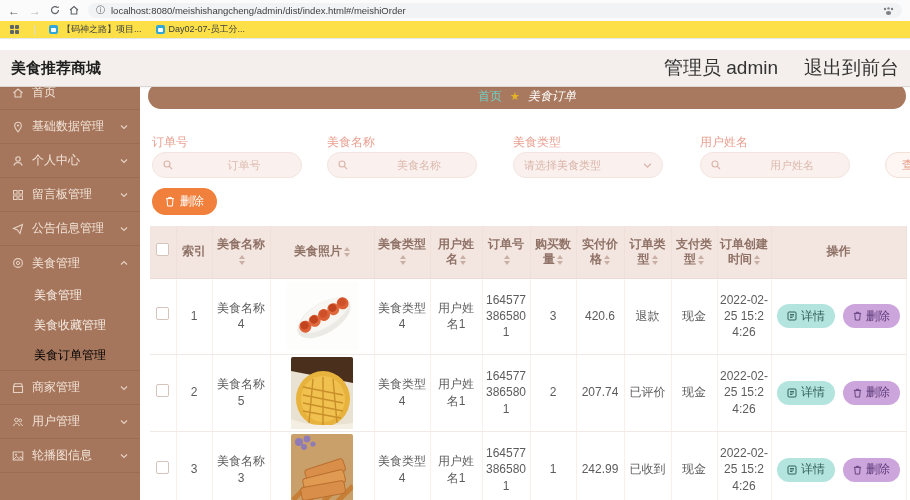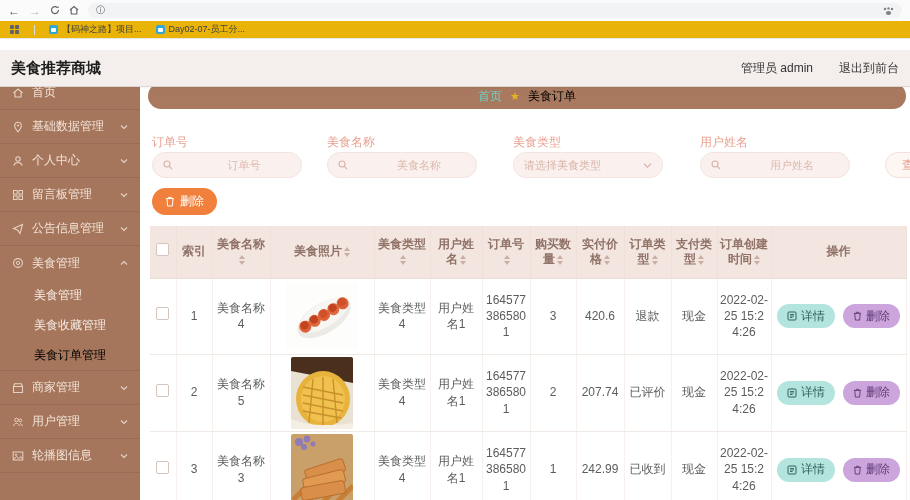--- a/index.html
+++ b/index.html
@@ -11,37 +11,37 @@
   .chrome-toolbar { position:absolute; top:0; left:0; width:910px; height:21px;
     background:#fbfbfc; display:flex; align-items:center; padding:0 8px; gap:9px; }
   .nav-ic { color:#5f6368; font-size:12px; line-height:1; cursor:pointer; }
   .nav-ic.dim { color:#b6b9bd; }
   .url-pill { flex:1; height:15px; background:#f1f3f4; border-radius:8px;
     display:flex; align-items:center; padding:0 8px; gap:6px; }
   .url-text { font-size:9.5px; color:#3c4043; white-space:nowrap; overflow:hidden; }
   .info-ic { font-size:9px; color:#5f6368; }
   .ext-ic { margin-left:auto; }
   .chrome-bookmarks { position:absolute; top:21px; left:0; width:910px; height:18px;
-    background:#eab308; border-bottom:1px solid #e7e7e7; display:flex; align-items:center;
+    background:#fde047; border-bottom:1px solid #e7e7e7; display:flex; align-items:center;
     padding:0 10px; gap:14px; }
   .bk-sep { width:1px; height:10px; background:#dadce0; }
   .bookmark { display:flex; align-items:center; gap:4px; font-size:9px; color:#3c4043; cursor:pointer; }
   .cal-ic { width:9px; height:9px; background:#30a7d7; border-radius:2px; position:relative; }
   .cal-ic:after { content:""; position:absolute; left:2px; top:3px; width:5px; height:4px;
     background:#fff; border-radius:1px; }
   .grid-ic { width:10px; height:10px; display:grid; grid-template-columns:4px 4px; gap:1px; }
   .grid-ic i { background:#5f6368; border-radius:1px; height:4px; }
 
   
   .app-header { position:absolute; top:50px; left:0; width:910px; height:37px;
     background:#f4efec; border-bottom:1px solid #ddd6d2; display:flex; align-items:center;
     padding:0 11px; box-shadow:0 1px 2px rgba(0,0,0,.05); z-index:5; }
   .app-title { font-size:15px; font-weight:bold; color:#1f1f1f; }
   .header-right { margin-left:auto; display:flex; align-items:center; gap:26px; }
-  .header-link { font-size:12px; color:#333; cursor:pointer; }
+  .header-link { font-size:19px; color:#333; cursor:pointer; }
 
   
   .sidebar { position:absolute; top:76px; left:0; width:140px; height:424px;
     background:#a5765c; overflow:hidden; }
   .side-item { height:34px; display:flex; align-items:center; gap:8px; padding:0 12px;
     color:#f2e3d8; font-size:12px; border-bottom:1px solid rgba(0,0,0,.07); cursor:pointer; }
   .side-item svg { flex:none; opacity:.85; }
   .side-item .lbl { flex:1; white-space:nowrap; overflow:hidden; }
   .chev { opacity:.55; flex:none; }
   .submenu { border-bottom:1px solid rgba(0,0,0,.07); }
@@ -50,21 +50,21 @@
   .sub-item.active { color:#000000; }
 
   
   .main { position:absolute; top:76px; left:140px; width:770px; height:424px; background:#fff; }
   .main-topstrip { position:absolute; top:0; left:0; width:770px; height:6px; background:#eef0f1; }
   .breadcrumb { position:absolute; top:7px; left:8px; width:758px; height:26px;
     background:#a8795f; border-radius:14px; display:flex; align-items:center; justify-content:center;
     gap:8px; font-size:12px; }
   .bc-home { color:#6fd0c8; cursor:pointer; }
   .bc-star { color:#e6b422; font-size:11px; }
-  .bc-current { color:#000000; }
+  .bc-current { color:#ffffff;font-style:italic; }
 
   
   .filter-label { position:absolute; font-size:12px; color:#e8a091; }
   .pill-input { position:absolute; width:150px; height:26px; background:#faf1ee;
     border:1px solid #f3e4df; border-radius:15px; display:flex; align-items:center; padding:0 10px; }
   .pill-input input { flex:1; border:none; outline:none; background:transparent;
     font-size:11px; color:#a98; text-align:center; font-family:inherit; }
   .pill-input input::placeholder { color:#ddb9ae; }
   .pill-select .ph { flex:1; text-align:left; font-size:11px; color:#d9b4a9; }
   .search-glyph { flex:none; }
@@ -110,20 +110,21 @@
           <path d="M8.6 1v2h-2z" fill="#5f6368"></path>
         </svg>
     </span>
     <span class="nav-ic">
       <svg width="10" height="10" viewBox="0 0 10 10">
           <path d="M1 5l4-3.5L9 5M2.2 4.6V9h5.6V4.6" fill="none" stroke="#5f6368" stroke-width="1.1"></path>
         </svg>
     </span>
     <div class="url-pill">
       <span class="info-ic">ⓘ</span>
+      <span class="url-text">localhost:8080/meishishangcheng/admin/dist/index.html#/meishiOrder</span>
       <span class="ext-ic">
         <svg width="11" height="9" viewBox="0 0 11 9">
             <circle cx="2" cy="2" r="1.2" fill="#7d8186"></circle>
             <circle cx="5.5" cy="1.4" r="1.2" fill="#7d8186"></circle>
             <circle cx="9" cy="2" r="1.2" fill="#7d8186"></circle>
             <ellipse cx="5.5" cy="6" rx="2.6" ry="2" fill="#7d8186"></ellipse>
           </svg>
       </span>
     </div>
   </div>

